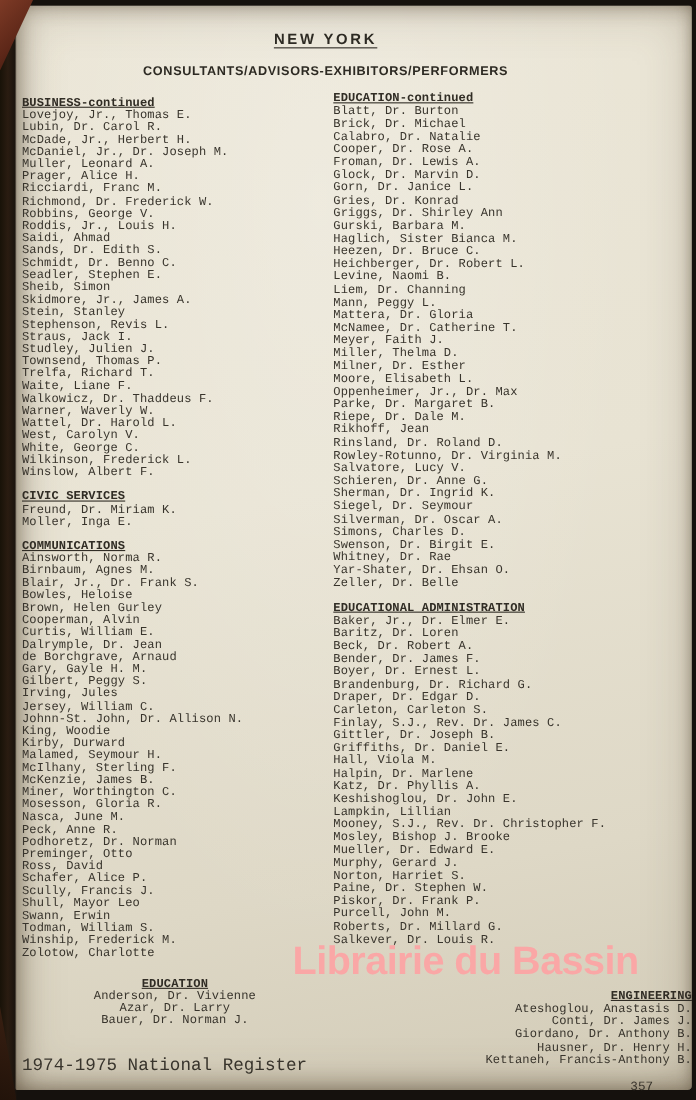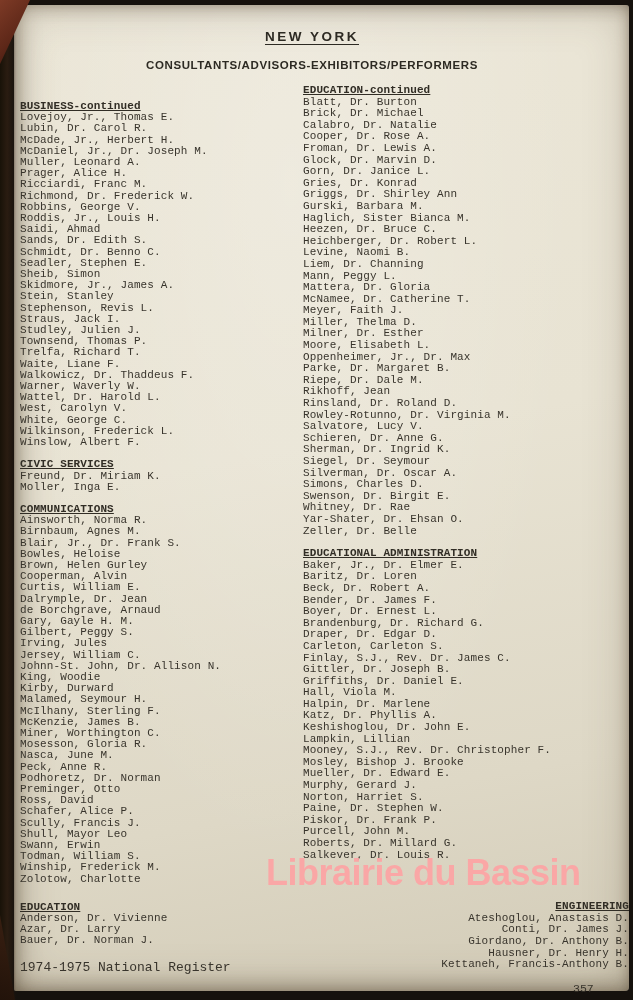--- a/index.html
+++ b/index.html
@@ -34,43 +34,43 @@
     z-index:3;
   }
   .corner-bottom {
     position:absolute; left:0; bottom:0; width:15px; height:85px;
     clip-path:polygon(0 0, 0 100%, 100% 100%);
     background:linear-gradient(200deg,#3a2012 0%, #22130a 100%);
     z-index:3;
   }
   .page-header {
     position:absolute; left:0; top:22px; width:564px; text-align:center;
-    font-family:"Liberation Sans","DejaVu Sans",sans-serif; color:#2d2a23;padding-left:16px;
+    font-family:"Liberation Sans","DejaVu Sans",sans-serif; color:#2d2a23;
   }
   .state-title {
     font-size:13.5px; font-weight:bold; letter-spacing:2.5px;
     text-decoration:underline; text-underline-offset:3px; display:inline-block;
   }
   .page-title {
     margin-top:14px; font-size:11.5px; font-weight:bold; letter-spacing:0.6px;
     white-space:nowrap;
   }
   .column { position:absolute; font-size:11px; letter-spacing:0.1px; }
-  #col-left  { left:6px;   top:96px; width:278px; line-height:11.2px; }
+  #col-left  { left:6px;   top:84px; width:278px; line-height:11.2px; }
   #col-right { left:289px; top:80px; width:326px; line-height:11.6px; }
   .section + .section { margin-top:11px; }
-  #col-left  .section:last-child { margin-top:17px; }
+  #col-left  .section:last-child { margin-top:17px;text-align:center; }
   #col-right .section:last-child { margin-top:40px;text-align:right; }
   .sec-heading {
     font-weight:bold; text-decoration:underline; text-underline-offset:1px;
     white-space:nowrap; color:#312d25;
   }
   .entry { white-space:nowrap; }
   .footer-left {
-    position:absolute; left:6px; top:955px; font-size:13px; white-space:nowrap;
+    position:absolute; left:6px; top:955px; font-size:16px; white-space:nowrap;
   }
   .page-number {
     position:absolute; left:559px; top:977px; font-size:11.5px;
   }
   .watermark {
     position:absolute; left:266px; top:852px; z-index:5;
     font-family:"Liberation Sans","DejaVu Sans",sans-serif;
     font-size:36px; font-weight:bold; letter-spacing:-0.5px;
     white-space:nowrap; opacity:0.95;
   }

